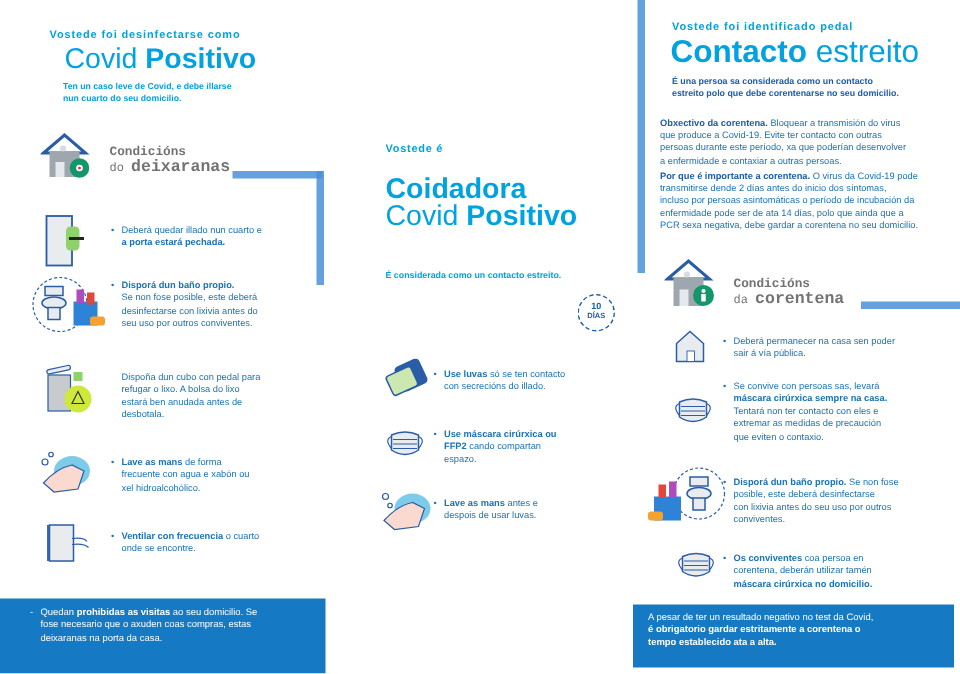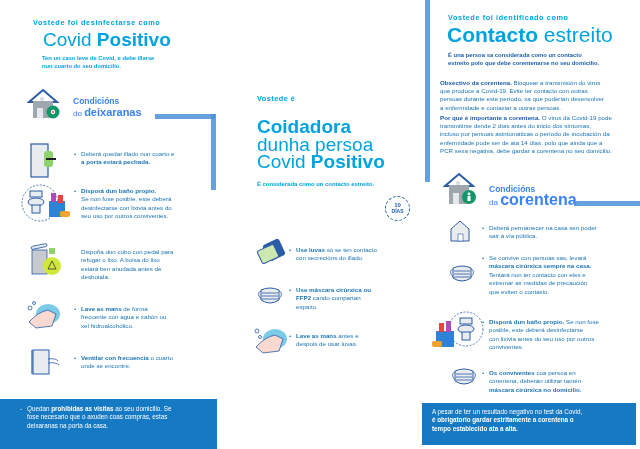--- a/index.html
+++ b/index.html
@@ -8,21 +8,21 @@
   .abs{position:absolute;}
   .cyan{color:#00a3e0;}
   .navy{color:#1d5da8;}
   .b{font-weight:bold;}
   .bar{position:absolute;background:#4a90d9;opacity:.85;}
   .small{font-size:6.2px;line-height:8.2px;color:#1a73b5;}
   .bullet{position:absolute;font-size:6.2px;line-height:8.4px;color:#1a73b5;}
   .bullet .dot{position:absolute;left:-7px;top:0;}
   .footer{position:absolute;background:#1679c4;color:#fff;font-size:6.3px;line-height:8.4px;}
   .icon{position:absolute;}
-  .sectiontitle{position:absolute;color:#3b82f6;}
+  .sectiontitle{position:absolute;color:#737373;font-family:Liberation Mono, monospace;}
 </style>
 </head>
 <body>
 
 <div>
   <div class="abs cyan b" style="left:33px;top:18px;font-size:7.3px;letter-spacing:.6px;">Vostede foi desinfectarse como</div>
   <div class="abs cyan" style="left:43px;top:29px;font-size:19px;line-height:22px;"><span>Covid </span><span class="b">Positivo</span></div>
   <div class="abs cyan b" style="left:42px;top:55px;font-size:5.8px;line-height:7.6px;">
     <div>Ten un caso leve de Covid, e debe illarse</div>
     <div>nun cuarto do seu domicilio.</div>
@@ -118,21 +118,20 @@
       <div>fose necesario que o axuden coas compras, estas</div>
       <div>deixaranas na porta da casa.</div>
     </div>
   </div>
 </div>
 
 <div>
   <div class="abs cyan b" style="left:257px;top:94px;font-size:7.3px;letter-spacing:.5px;">Vostede é</div>
   <div class="abs cyan" style="left:257px;top:118px;font-size:19px;line-height:17.5px;">
     <div class="b">Coidadora</div>
-    <div>dunha persoa</div>
     <div><span>Covid </span><span class="b">Positivo</span></div>
   </div>
   <div class="abs cyan b" style="left:257px;top:181px;font-size:5.9px;">É considerada como un contacto estreito.</div>
   <div class="abs" style="left:385px;top:196px;width:25px;height:25px;border:1px dashed #1d5da8;border-radius:50%;text-align:center;color:#1d5da8;font-weight:bold;">
     <div style="font-size:6px;line-height:6px;margin-top:5px;">10</div>
     <div style="font-size:5px;line-height:6px;">DÍAS</div>
   </div>
 
   <svg class="icon" style="left:255px;top:239px" width="34" height="28" viewBox="0 0 34 28">
     <rect x="10" y="2" width="18" height="18" rx="3" fill="#2a5ca8" transform="rotate(-25 19 11)"></rect>
@@ -167,21 +166,21 @@
   <div class="bullet" style="left:296px;top:332px;">
     <span class="dot">•</span>
     <div><span class="b">Lave as mans</span><span> antes e</span></div>
     <div>despois de usar luvas.</div>
   </div>
 </div>
 
 <div>
   <div class="bar" style="left:425px;top:0;width:5px;height:182px;"></div>
 
-  <div class="abs cyan b" style="left:448px;top:13px;font-size:7.3px;letter-spacing:.6px;">Vostede foi identificado como</div>
+  <div class="abs cyan b" style="left:448px;top:13px;font-size:7.3px;letter-spacing:.6px;">Vostede foi identificado pedal</div>
   <div class="abs cyan" style="left:447px;top:23px;font-size:21px;line-height:24px;"><span class="b">Contacto</span><span> estreito</span></div>
   <div class="abs navy b" style="left:448px;top:52px;font-size:5.9px;line-height:7.8px;">
     <div>É una persoa sa considerada como un contacto</div>
     <div>estreito polo que debe corentenarse no seu domicilio.</div>
   </div>
 
   <div class="abs small" style="left:440px;top:79px;width:196px;">
     <div><span class="b navy">Obxectivo da corentena.</span><span> Bloquear a transmisión do virus</span></div>
     <div>que produce a Covid-19. Evite ter contacto con outras</div>
     <div>persoas durante este período, xa que poderían desenvolver</div>
@@ -199,21 +198,21 @@
     <polygon points="2,14 16,2 30,14" fill="none" stroke="#2a5ca8" stroke-width="2"></polygon>
     <rect x="6" y="13" width="20" height="19" fill="#9ea7ad"></rect>
     <rect x="10" y="21" width="6" height="11" fill="#e6e9ec"></rect>
     <circle cx="15" cy="11" r="2" fill="#d7dbde"></circle>
     <circle cx="26" cy="25" r="7" fill="#12966a"></circle>
     <circle cx="26" cy="22" r="1.4" fill="#fff"></circle>
     <rect x="24.5" y="24" width="3" height="5" fill="#fff"></rect>
   </svg>
   <div class="sectiontitle" style="left:489px;top:184px;">
     <div class="b" style="font-size:8.5px;line-height:10px;">Condicións</div>
-    <div style="font-size:8px;line-height:12px;"><span>da </span><span class="b" style="font-size:16px;">corentena</span></div>
+    <div style="font-size:8px;line-height:12px;"><span>da </span><span class="b" style="font-size:11px;">corentena</span></div>
   </div>
   <div class="bar" style="left:574px;top:201px;width:66px;height:5px;"></div>
 
   <svg class="icon" style="left:449px;top:219px" width="22" height="24" viewBox="0 0 22 24">
     <polygon points="2,10 11,2 20,10 20,22 2,22" fill="#e9ecef" stroke="#2a5ca8" stroke-width="1"></polygon>
     <rect x="9" y="15" width="5" height="7" fill="#fff" stroke="#2a5ca8" stroke-width=".6"></rect>
   </svg>
   <div class="bullet" style="left:489px;top:224px;">
     <span class="dot">•</span>
     <div>Deberá permanecer na casa sen poder</div>

